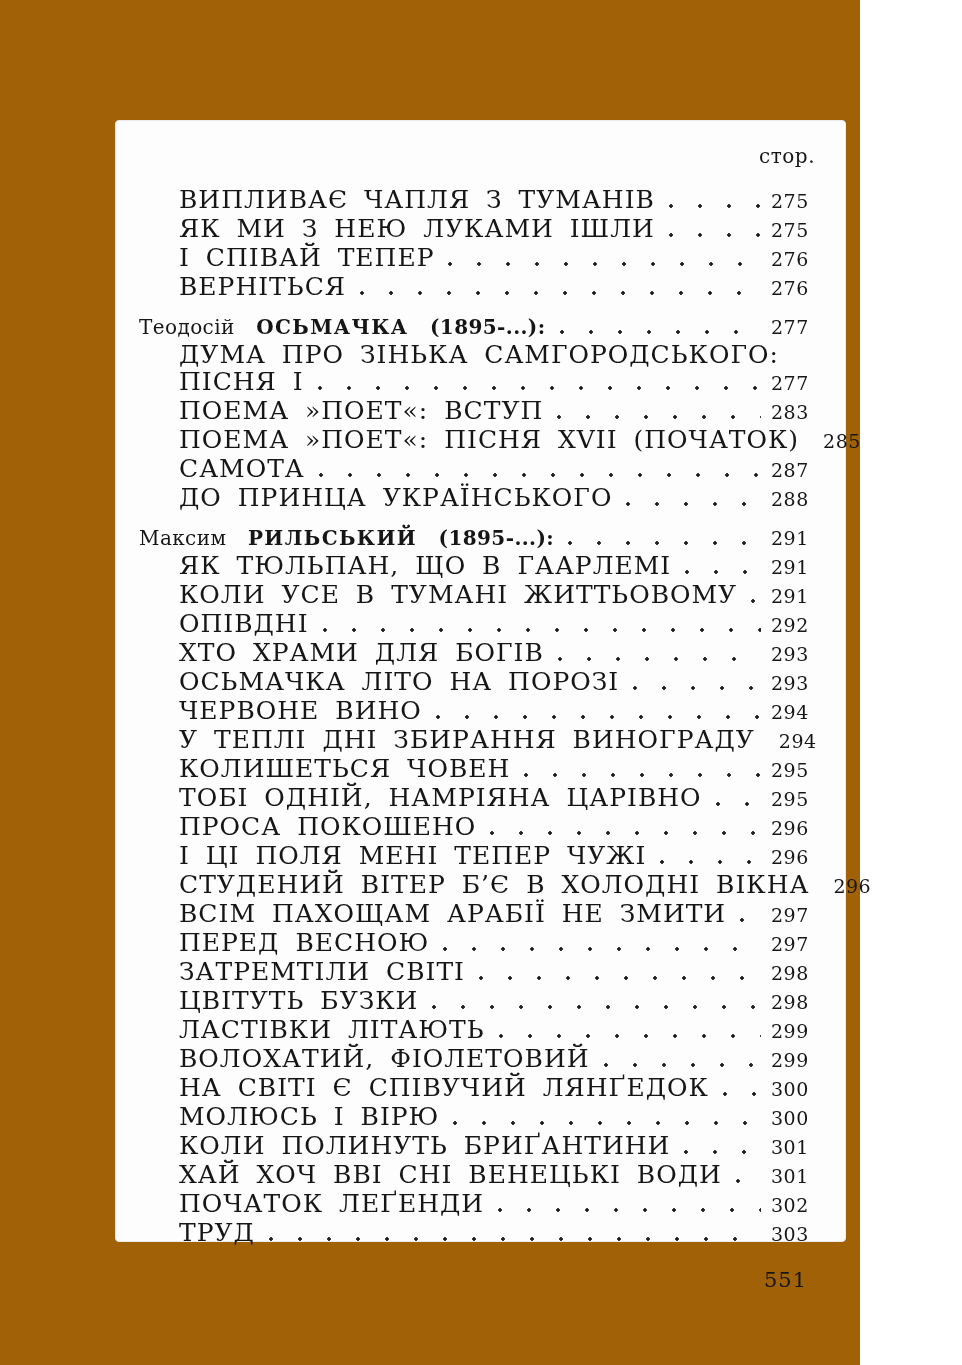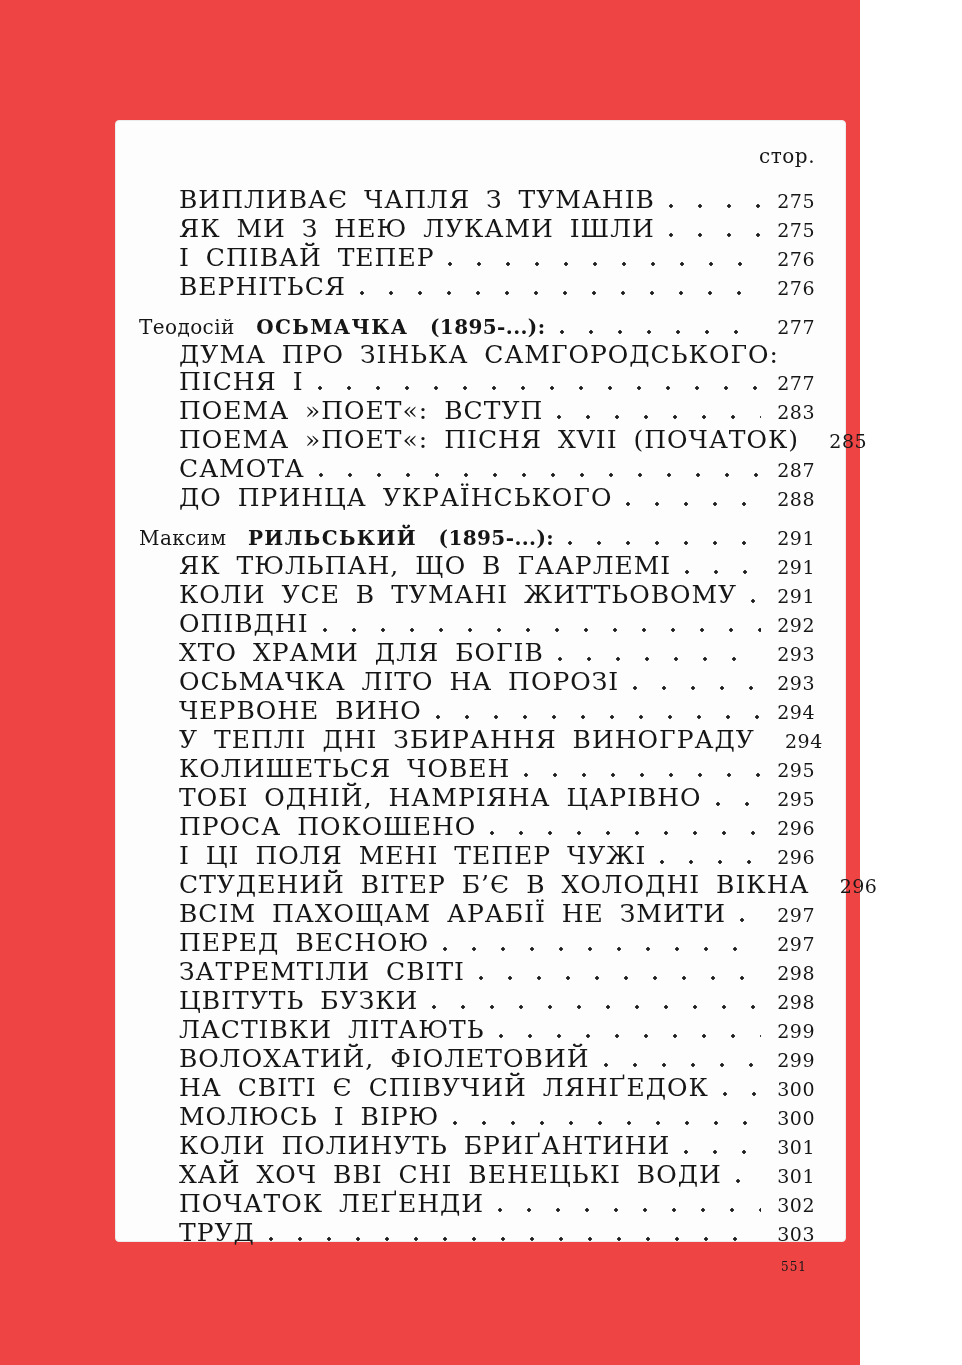--- a/index.html
+++ b/index.html
@@ -2,21 +2,21 @@
 <html><head>
 <meta charset="utf-8">
 <style>
   * { margin: 0; padding: 0; box-sizing: border-box; }
   html, body {
     width: 962px; height: 1365px;
     background: #ffffff;
     font-family: "DejaVu Serif", "Liberation Serif", serif;
     overflow: hidden;
   }
-  .canvas { position: relative; width: 860px; height: 1365px; background: #ef4444; }
+  .canvas { position: relative; width: 860px; height: 1365px; background: #a16207; }
   .page {
     position: absolute;
     left: 115px; top: 120px;
     width: 731px; height: 1122px;
     background: #fdfdfd;
     border: 1px solid #ececec;
     border-radius: 4px;
     color: #161616;
   }
   .page-header {
@@ -55,29 +55,29 @@
     height: 4px;
     margin: 0 10px 1px 14px;
     background-image: radial-gradient(circle at 2px 2px, #1f1f1f 1.5px, transparent 2.1px);
     background-size: 29px 4px;
     background-repeat: repeat-x;
     background-position: left bottom;
   }
   .leader.hidden { visibility: hidden; }
   .pagenum {
     min-width: 44px;
-    text-align: right;
+    text-align: left;
     font-size: 19px;
     letter-spacing: 0.5px;
   }
   .page-footer {
-    margin-top: 12px;
+    margin-top: 20px;
     padding-right: 38px;
     text-align: right;
-    font-size: 12px;
+    font-size: 21px;
     letter-spacing: 1px;
   }
 </style>
 </head>
 <body>
 
 <div class="canvas">
   <div class="page">
     <div class="page-header">стор.</div>
     <div class="toc" id="toc">

